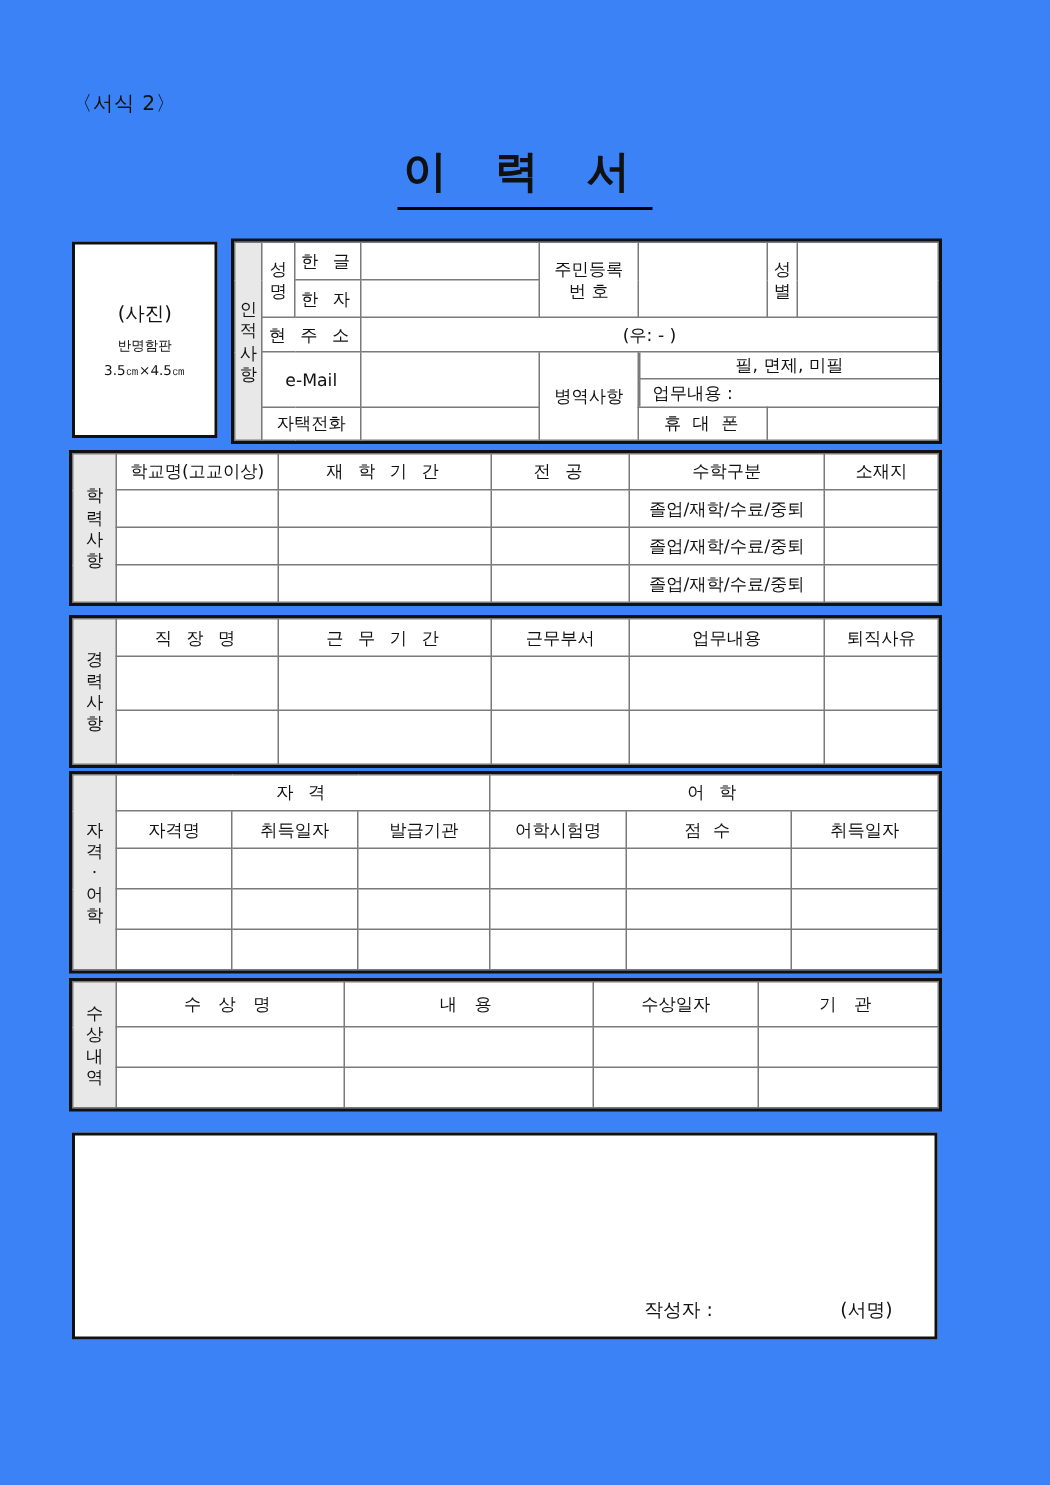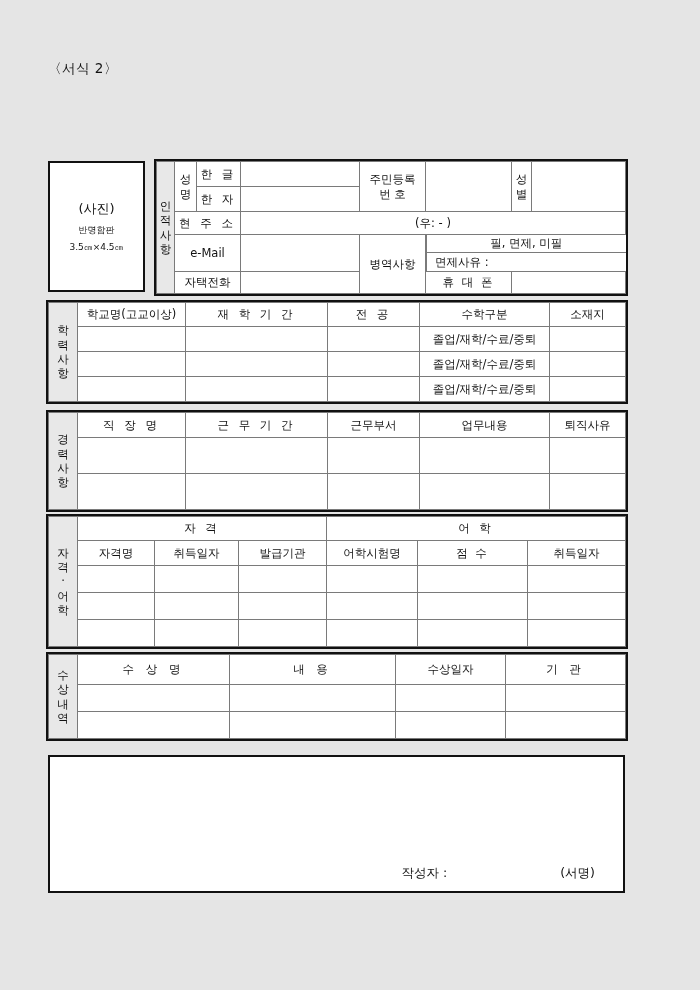--- a/index.html
+++ b/index.html
@@ -14,21 +14,21 @@
     font-family: "DejaVu Sans", "Liberation Sans", sans-serif;
     color: #111111;
     overflow: hidden;
   }
 
   .page {
     position: absolute;
     left: 0; top: 0;
     width: 700px;
     height: 990px;
-    background: #e5e5e5;
+    background: #3b82f6;
   }
 
   
   .form-no {
     position: absolute;
     left: 48px;
     top: 60px;
     font-size: 13.5px;
     letter-spacing: 0.5px;
     white-space: nowrap;
@@ -136,29 +136,32 @@
     text-align: center;
     font-size: 12.5px;
   }
   .decl-line2 .y { margin-right: 30px; }
   .decl-line2 .m { margin-right: 26px; }
   .decl-line3 {
     position: absolute;
     right: 28px; top: 108px;
     font-size: 12.5px;
   }
-  .decl-line3 .writer { margin-right: 113px; }
+  .decl-line3 .writer { margin-right: 85px; }
 </style>
 </head>
 <body>
 
 <div class="page">
 
   <div class="form-no">〈서식 2〉</div>
 
+  <div class="title-wrap">
+    <span class="title">이 력 서</span>
+  </div>
 
   <div class="photobox">
     <div class="p1">(사진)</div>
     <div class="p2">반명함판</div>
     <div class="p3">3.5㎝×4.5㎝</div>
   </div>
 
   <table class="frm" style="left:156px; top:161px; width:469px;">
     <colgroup>
       <col style="width:18px">
@@ -202,21 +205,21 @@
       <tr style="height:23px;">
         <td colspan="2" class="hcell" style="letter-spacing:3px;">현 주 소</td>
         <td colspan="5" class="lcell">(우:    -    )</td>
       </tr>
       <tr style="height:36px;">
         <td colspan="2" class="hcell">e-Mail</td>
         <td></td>
         <td rowspan="2" class="hcell">병역사항</td>
         <td colspan="3" style="padding:0; border:none;">
           <div style="border-bottom:1px solid #7a7a7a; border-left:1px solid #7a7a7a; height:17px; line-height:17px; font-size:11.5px; text-align:center;">필, 면제, 미필</div>
-          <div style="border-left:1px solid #7a7a7a; height:18px; line-height:18px; font-size:11.5px; text-align:left; padding-left:8px;">면제사유 :</div>
+          <div style="border-left:1px solid #7a7a7a; height:18px; line-height:18px; font-size:11.5px; text-align:left; padding-left:8px;">업무내용 :</div>
         </td>
       </tr>
       <tr style="height:22px;">
         <td colspan="2" class="hcell">자택전화</td>
         <td></td>
         <td class="hcell" style="letter-spacing:2px;">휴 대 폰</td>
         <td colspan="2"></td>
       </tr>
     </tbody>
   </table>

